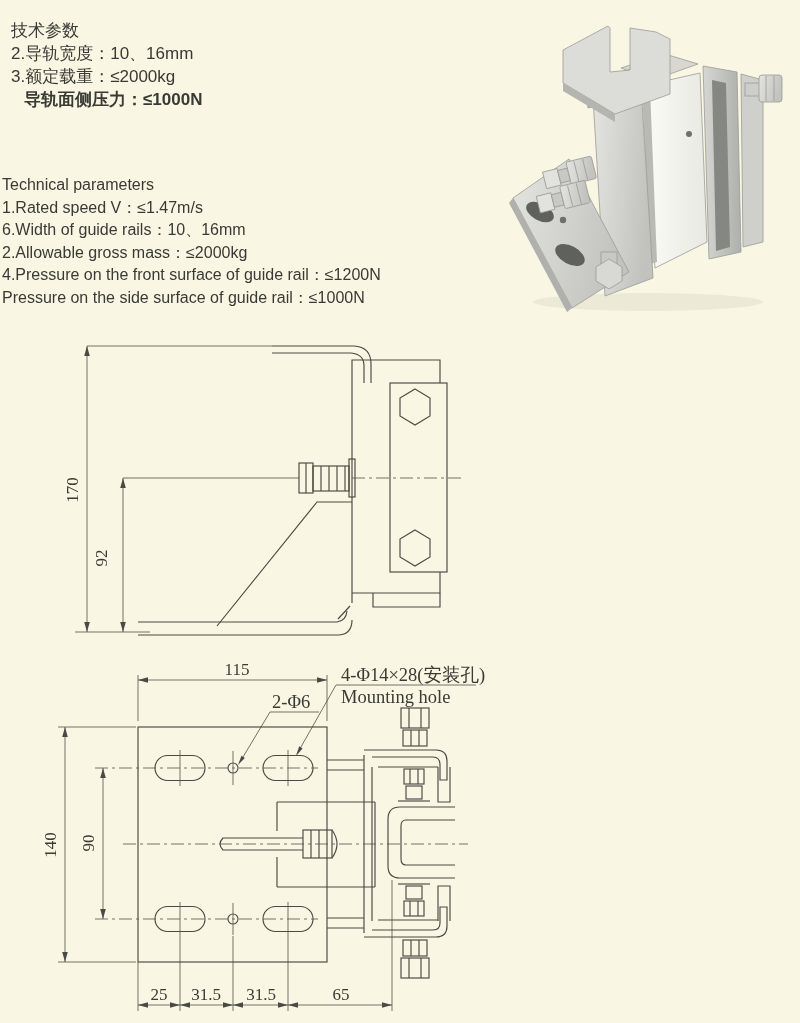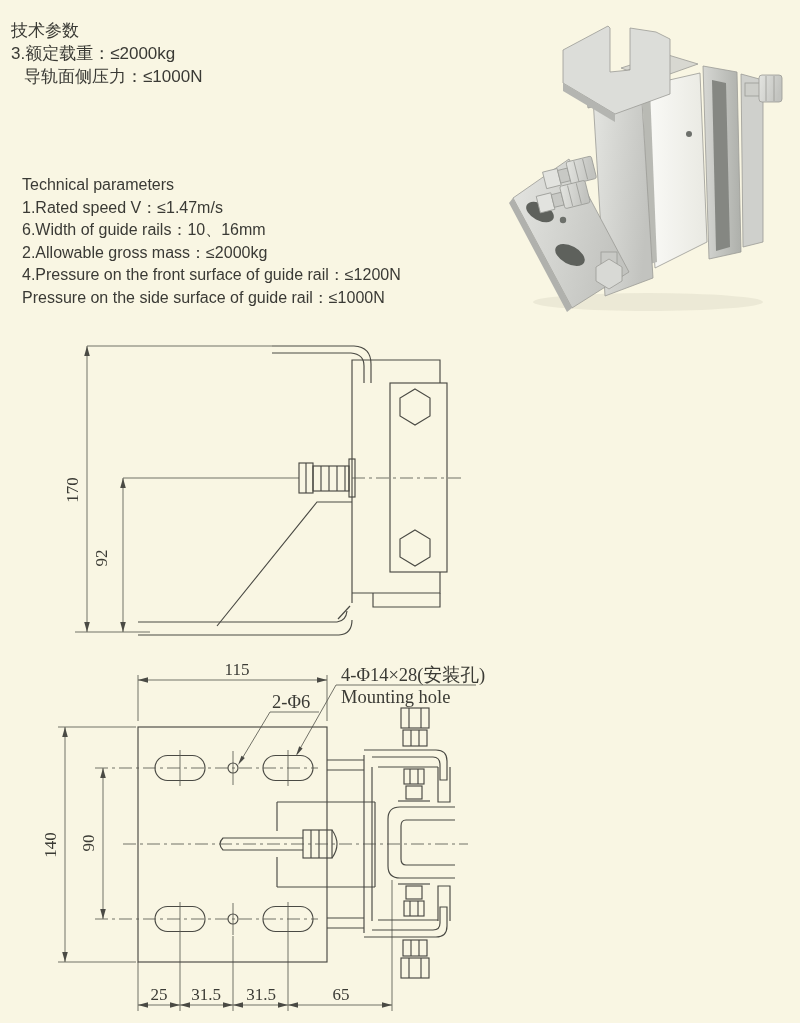--- a/index.html
+++ b/index.html
@@ -1,40 +1,41 @@
 <!DOCTYPE html>
 <html><head>
 <meta charset="utf-8">
 <style>
   html,body{margin:0;padding:0;}
   .page{position:relative;width:800px;height:1023px;background:#f9f6e3;overflow:hidden;
         font-family:"Liberation Sans",sans-serif;color:#3a3a35;}
   .specs{position:absolute;}
   .specs-cn{left:11px;top:19px;font-size:17px;line-height:23px;}
-  .specs-en{left:22px;top:174px;font-size:16px;line-height:22.5px;}
+  .specs-en{left:2px;top:174px;font-size:16px;line-height:22.5px;}
   .spec-line{white-space:pre;}
-  .indent{padding-left:13px;}
+  .indent{padding-left:13px;font-weight:bold;}
   .photo{position:absolute;left:493px;top:6px;}
   .d1{position:absolute;left:0;top:330px;}
   .d2{position:absolute;left:0;top:655px;}
   .thin{stroke:#5a5a52;stroke-width:0.85;fill:none;}
   .thick{stroke:#4a4a44;stroke-width:1.15;fill:none;}
   .cl{stroke:#5a5a52;stroke-width:0.85;fill:none;stroke-dasharray:13 4 3 4;}
   .arr{fill:#4a4a44;stroke:none;}
   .dimtxt{font-family:"Liberation Serif",serif;font-size:17px;fill:#3b3b35;}
   .dimtxt2{font-family:"Liberation Serif",serif;font-size:18.5px;fill:#3b3b35;}
   .m{stroke:#9a9b96;stroke-width:0.8;}
 </style>
 </head>
 <body>
 
 <div class="page">
 
   <section class="specs specs-cn">
     <div class="spec-line">技术参数</div>
+    <div class="spec-line">2.导轨宽度：10、16mm</div>
     <div class="spec-line">3.额定载重：≤2000kg</div>
     <div class="spec-line indent">导轨面侧压力：≤1000N</div>
   </section>
 
   <section class="specs specs-en">
     <div class="spec-line">Technical parameters</div>
     <div class="spec-line">1.Rated speed V：≤1.47m/s</div>
     <div class="spec-line">6.Width of guide rails：10、16mm</div>
     <div class="spec-line">2.Allowable gross mass：≤2000kg</div>
     <div class="spec-line">4.Pressure on the front surface of guide rail：≤1200N</div>

